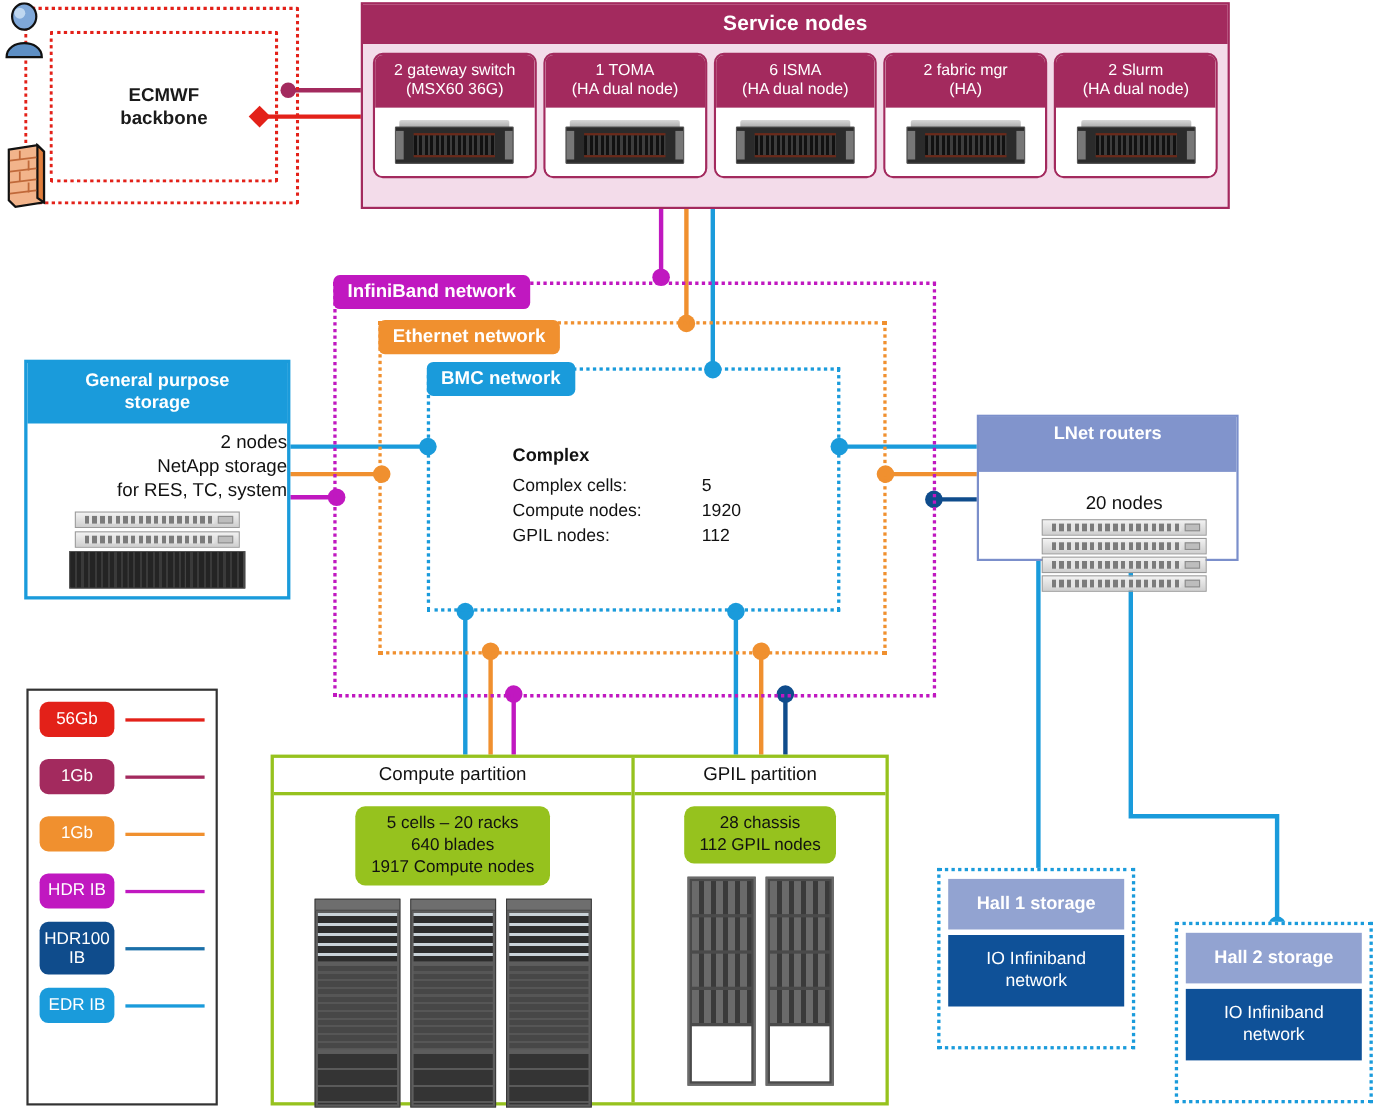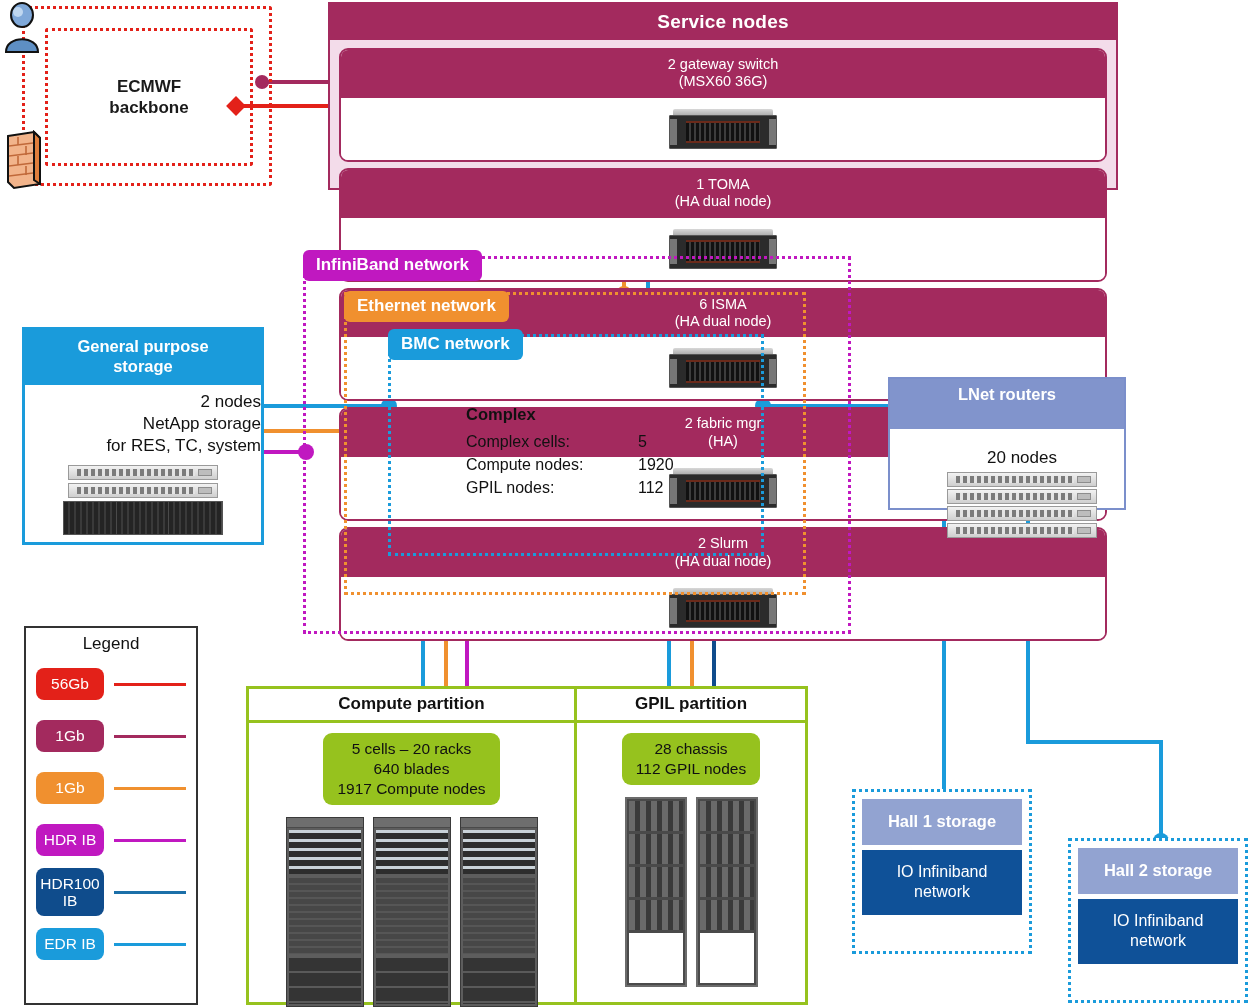--- a/index.html
+++ b/index.html
@@ -34,21 +34,21 @@
     left:328px; top:2px; width:790px; height:188px;
     background:#F3DCEA; border:2px solid #A32A5E;
   }
   #service-nodes-header {
     height:36px; background:#A32A5E; color:#fff;
     font-size:19px; font-weight:bold;
     display:flex; align-items:center; justify-content:center;
     letter-spacing:.2px;
   }
   #service-nodes-row {
-    display:flex; gap:6px; padding:8px 9px 0 9px;flex-direction:column;
+    display:flex; gap:6px; padding:8px 9px 0 9px;
   }
   .svc-card {
     flex:1; border:2px solid #A32A5E; border-radius:9px;
     background:#fff; overflow:hidden;
   }
   .svc-card-title {
     background:#A32A5E; color:#fff; font-size:14.5px;
     text-align:center; line-height:1.2; padding:6px 2px 7px;
   }
   .svc-card-body {
@@ -125,21 +125,21 @@
     text-align:center; padding:6px 0 25px; }
   #lnet-body { text-align:center; padding-top:19px;margin-left:30px; }
   #lnet-count { font-size:17px; color:#111; }
   #lnet-graphics { display:flex; flex-direction:column; align-items:center; gap:2px; margin-top:4px; }
 
   
   #partitions { left:246px; top:686px; width:562px; height:319px;
     border:3px solid #96C21E; background:#fff; display:flex; }
   .part-col { flex:1; display:flex; flex-direction:column; }
   #part-compute { flex:0 0 328px; border-right:3px solid #96C21E; }
-  .part-title { font-size:17px; font-weight:bold; color:#111; text-align:center;
+  .part-title { font-size:17px; font-weight:normal; color:#111; text-align:center;
     padding:5px 0 6px; border-bottom:3px solid #96C21E; }
   .part-body { flex:1; display:flex; flex-direction:column; align-items:center; padding-top:10px; }
   .part-badge { background:#96C21E; color:#111; border-radius:9px;
     font-size:15.5px; text-align:center; line-height:1.3; padding:6px 14px; }
 
   
   .rack-row { display:flex; gap:9px; margin-top:12px; }
   .rack { width:78px; height:190px; background:#5d5d5d; border:1px solid #3a3a3a;
     display:flex; flex-direction:column; }
   .rack .rack-top { height:10px; background:#6e6e6e; border-bottom:1px solid #4a4a4a; }
@@ -474,21 +474,20 @@
 
 <div class="abs hall-wrap" id="hall2-wrap">
   <div class="hall-title">Hall 2 storage</div>
   <div class="hall-sub">
     <div>IO Infiniband</div>
     <div>network</div>
   </div>
 </div>
 
 <div class="abs" id="legend">
-  <div id="legend-title">Legend</div>
 
   <div class="legend-row">
     <div class="legend-chip" style="background:#E32119">56Gb</div>
     <div class="legend-line" style="background:#E32119"></div>
   </div>
 
   <div class="legend-row">
     <div class="legend-chip" style="background:#A32A5E">1Gb</div>
     <div class="legend-line" style="background:#A32A5E"></div>
   </div>

